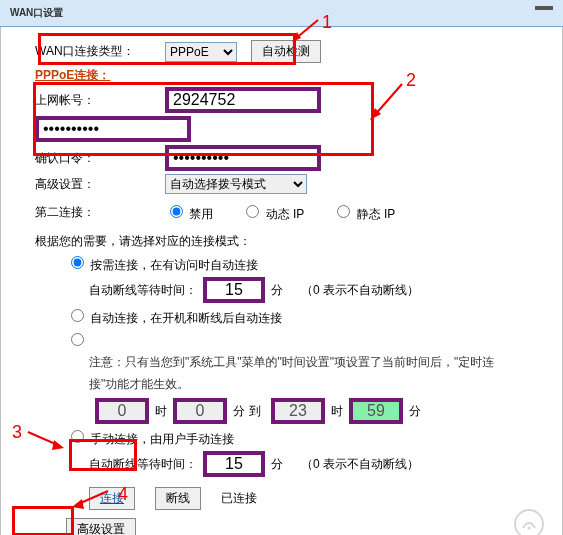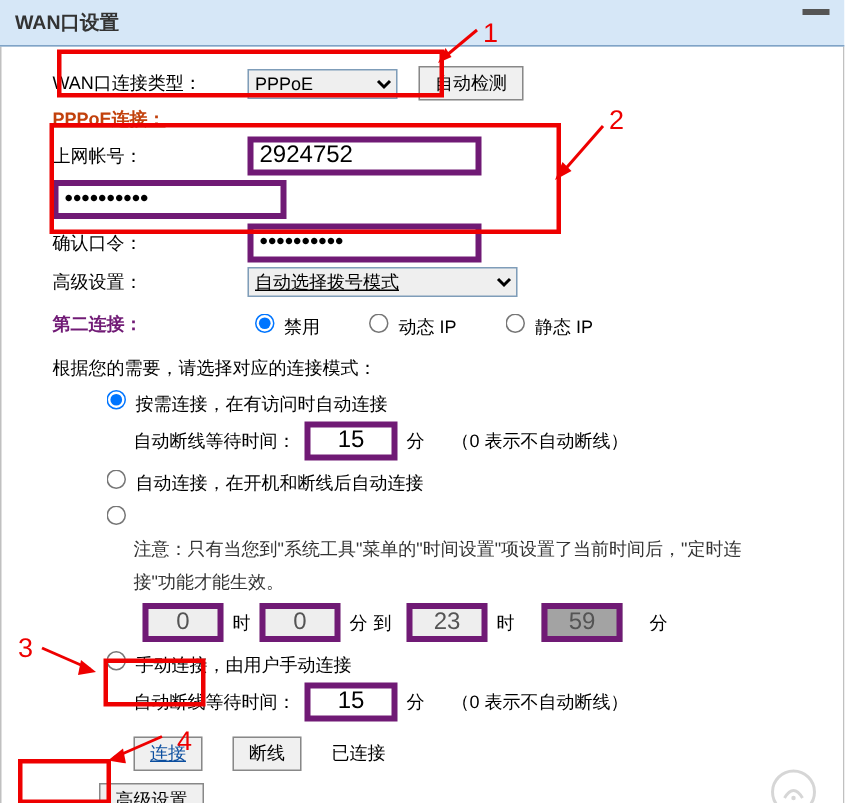--- a/index.html
+++ b/index.html
@@ -7,21 +7,21 @@
     font-family: "Microsoft YaHei", SimSun, Arial, sans-serif;
     font-size: 12px;
     background: #fff;
     width: 563px;
     position: relative;
   }
   .titlebar {
     background: #d6e7f7;
     border-bottom: 1px solid #7fa3c7;
     padding: 6px 10px;
-    font-size: 13px;
+    font-size: 10px;
     font-weight: bold;
     color: #333;
     position:relative;
   }
   .titlebar::after{
     content:"";
     position:absolute;
     right:10px; top:6px;
     width:18px; height:4px;
     background:#555;
@@ -127,21 +127,21 @@
 <body>
 
 <div class="titlebar">
   <span>WAN口设置</span>
 </div>
 
 <div class="panel">
 
   <div class="row">
     <span class="label">WAN口连接类型：</span>
-    <select style="width:100px;">
+    <select style="width:72px;">
       <option>PPPoE</option>
     </select>
     <span style="width:14px;"></span>
     <button class="btn">自动检测</button>
   </div>
 
   <div class="section-head">PPPoE连接：</div>
 
   <div class="row">
     <span class="label">上网帐号：</span>
@@ -149,27 +149,27 @@
   </div>
   <div class="row">
     <input type="password" value="••••••••••" style="">
   </div>
   <div class="row">
     <span class="label">确认口令：</span>
     <input type="password" value="••••••••••" style="">
   </div>
   <div class="row">
     <span class="label">高级设置：</span>
-    <select style="width:180px;text-decoration:underline;">
+    <select style="width:142px;">
       <option>自动选择拨号模式</option>
     </select>
   </div>
 
   <div class="row radio-row" style="margin-top:8px;">
-    <span class="label" style="color:#701a75;font-weight:bold;">第二连接：</span>
+    <span class="label" style="color:#000000;font-weight:normal;">第二连接：</span>
     <label><input type="radio" name="sec" checked="" style=""> <span>禁用</span></label>
     <label><input type="radio" name="sec" style=""> <span>动态 IP</span></label>
     <label><input type="radio" name="sec" style=""> <span>静态 IP</span></label>
   </div>
 
   <div class="row" style="padding-left:24px;margin-top:10px;">根据您的需要，请选择对应的连接模式：</div>
 
   <div class="row indent2">
     <label><input type="radio" name="mode" checked="" style=""> <span>按需连接，在有访问时自动连接</span></label>
   </div>
@@ -189,21 +189,21 @@
   </div>
   <div class="row note" style="padding-left:78px;padding-right:30px;line-height:1.8;">注意：只有当您到"系统工具"菜单的"时间设置"项设置了当前时间后，"定时连接"功能才能生效。</div>
   <div class="row" style="padding-left:78px;">
     <input type="text" class="sm-input" disabled="" style="background: rgb(238, 238, 238); margin: 0px 6px;" value="0">
     <span>时</span>
     <input type="text" class="sm-input" disabled="" style="background: rgb(238, 238, 238); margin: 0px 6px;" value="0">
     <span>分</span>
     <span style="margin:0 4px;">到</span>
     <input type="text" class="sm-input" disabled="" style="background: rgb(238, 238, 238); margin: 0px 6px;" value="23">
     <span>时</span>
-    <input type="text" class="sm-input" disabled="" style="background: #a3a3a3; margin: 0px 18px;" value="59">
+    <input type="text" class="sm-input" disabled="" style="background: #86efac; margin: 0px 6px;" value="59">
     <span>分</span>
   </div>
 
   <div class="row indent2">
     <label><input type="radio" name="mode" style=""> <span>手动连接，由用户手动连接</span></label>
   </div>
   <div class="row" style="padding-left:78px;">
     <span>自动断线等待时间：</span>
     <input type="text" class="sm-input" style="margin: 0px 6px; width: 46px !important;" value="15">
     <span>分</span>

